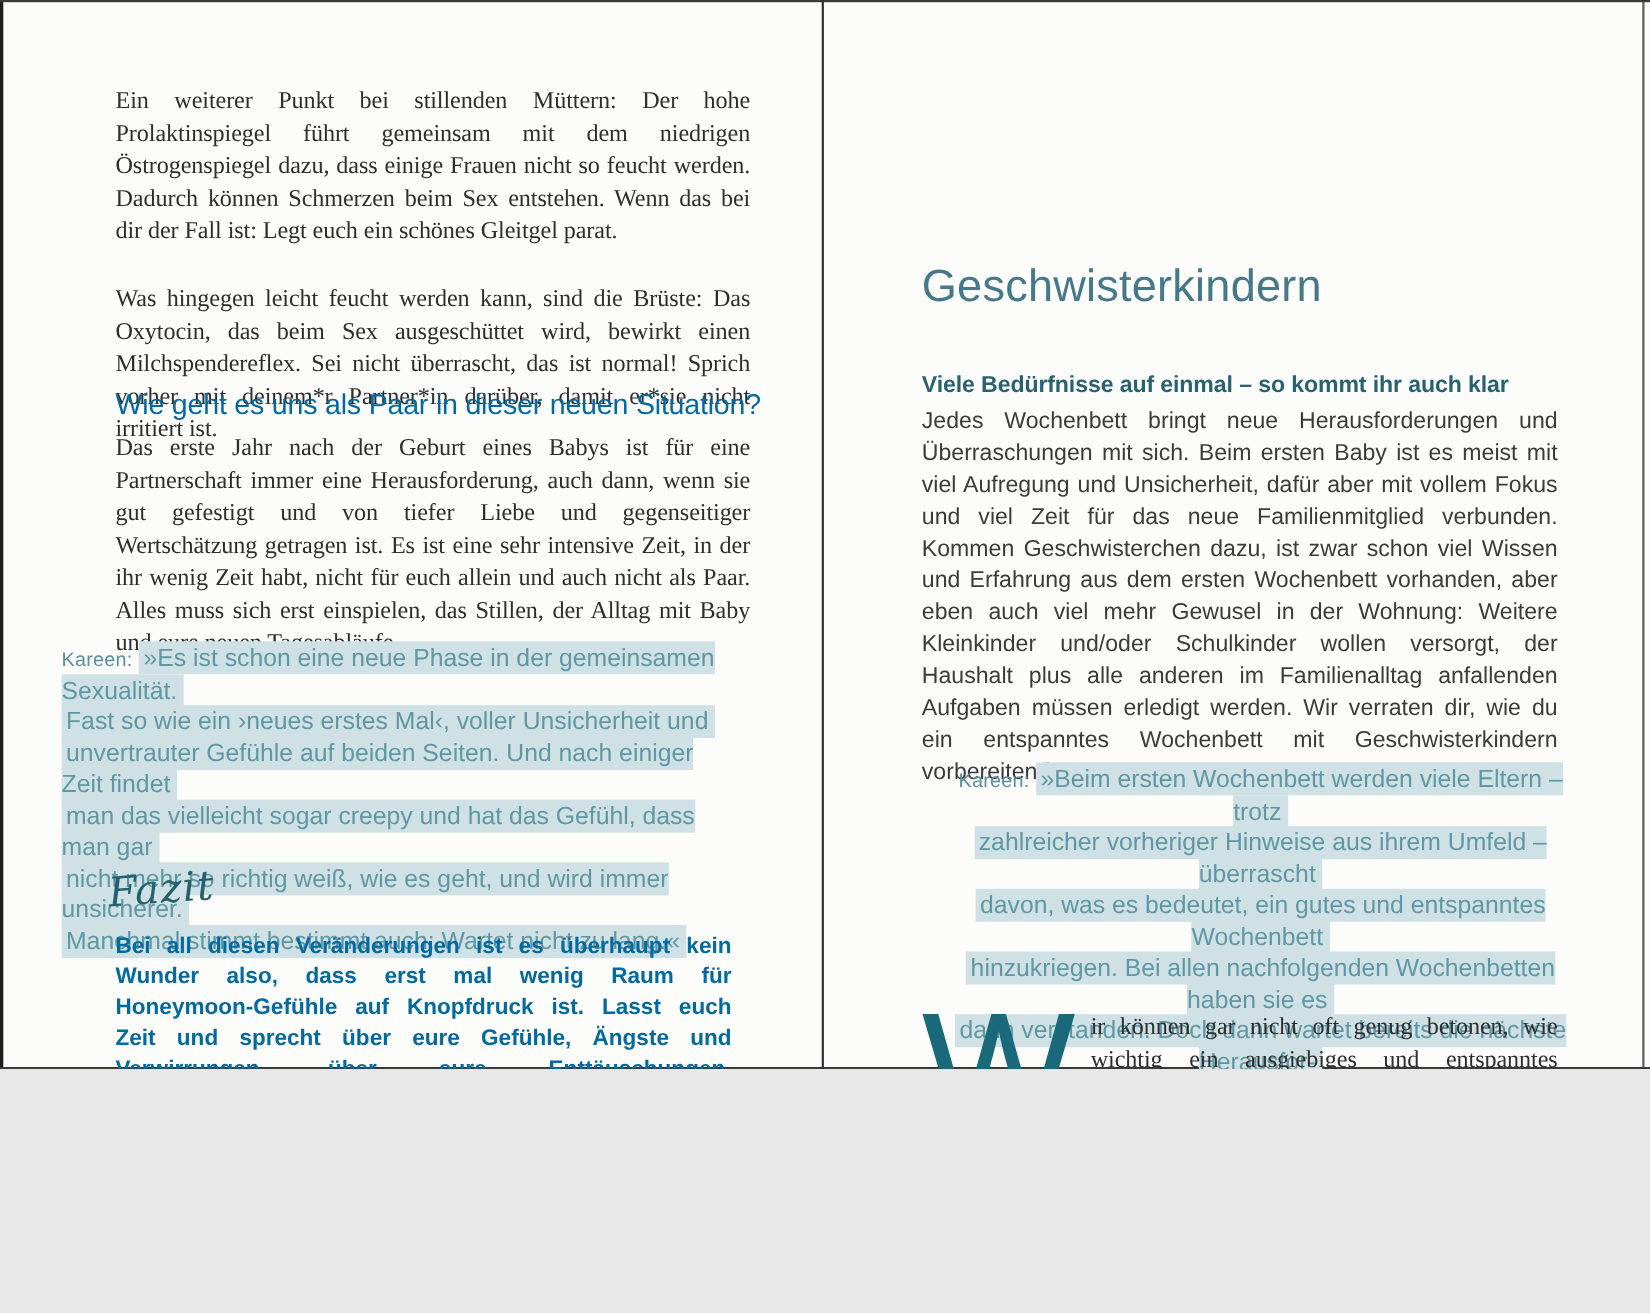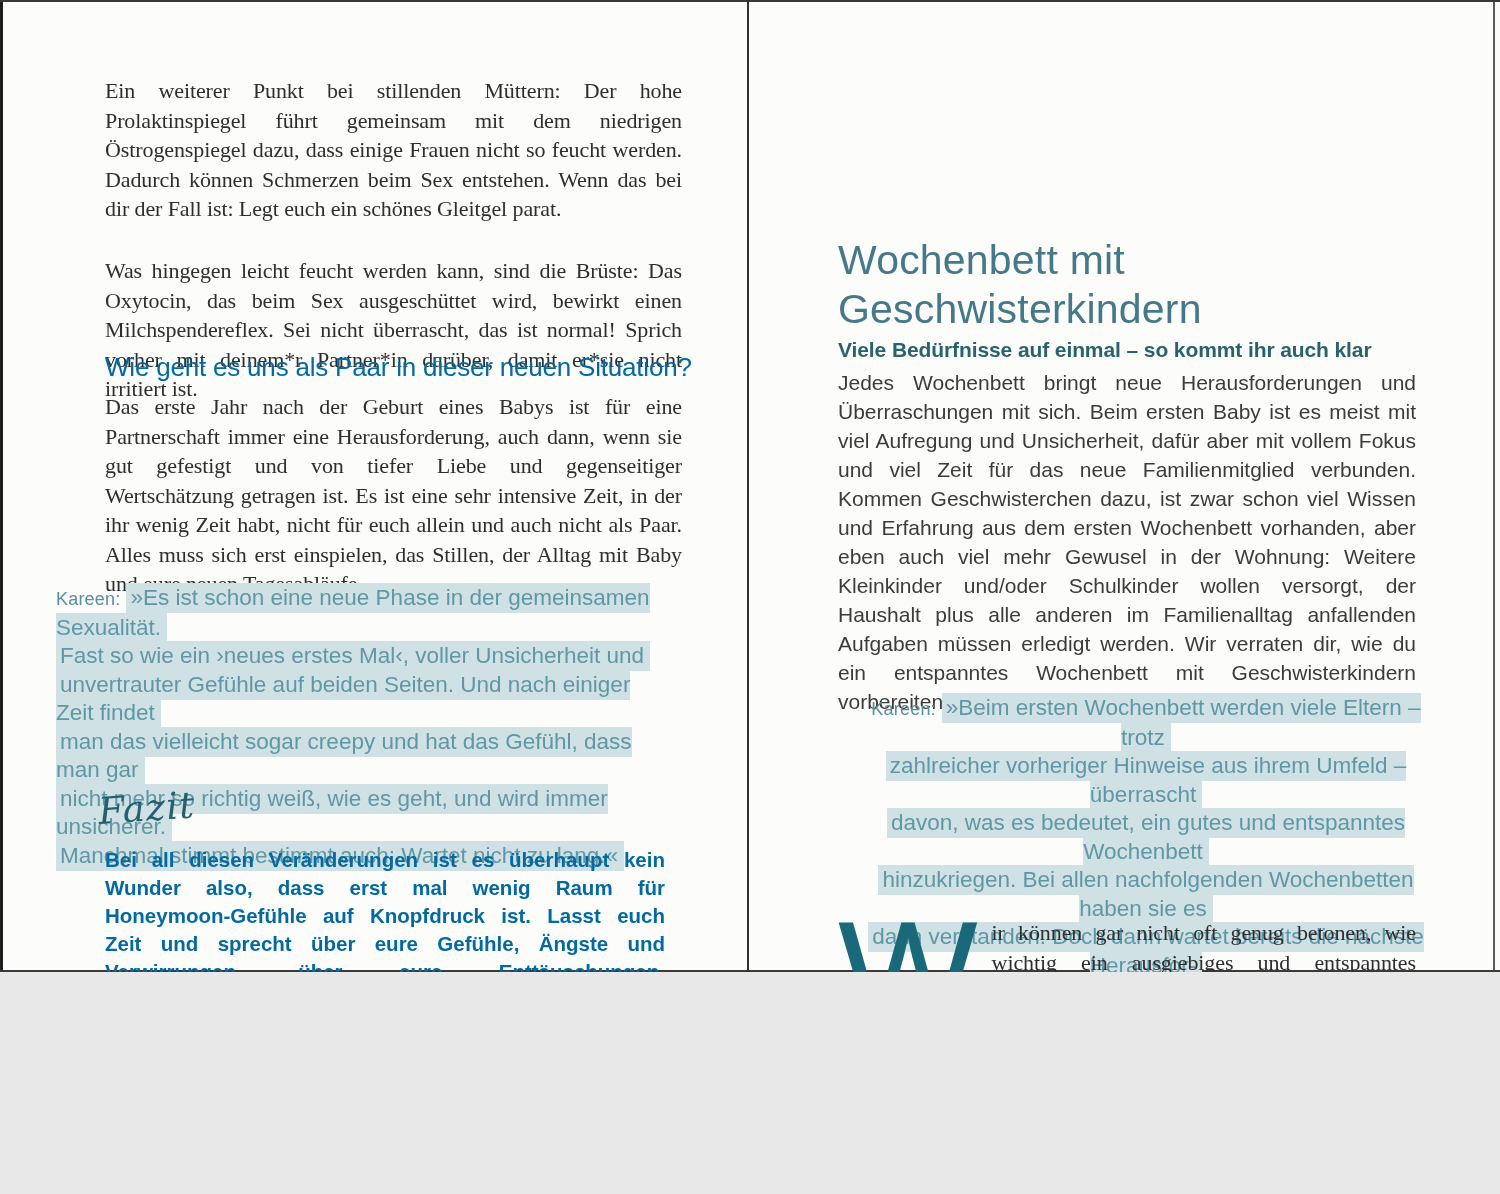--- a/index.html
+++ b/index.html
@@ -128,21 +128,20 @@
     </div>
 
     <div class="abs fazit-body" style="left:105px;top:846px;width:560px;">Bei all diesen Veränderungen ist es überhaupt kein Wunder also, dass erst mal wenig Raum für Honeymoon-Gefühle auf Knopfdruck ist. Lasst euch Zeit und sprecht über eure Gefühle, Ängste und Verwirrungen, über eure Enttäuschungen, Überforderungen und eure Eifersucht. Es wäre ein Wunder, wenn es sie nicht gäbe. Und: Lacht gemeinsam darüber und nehmt es leicht.</div>
 
     <div class="abs page-number" style="left:105px;top:1091px;">262</div>
   </div>
 
   <div>
 
     <div class="abs chapter-title" style="left:838px;top:236px;width:600px;">
-      <div>Wochenbett mit</div>
       <div>Geschwisterkindern</div>
     </div>
 
     <div class="abs subheading" style="left:838px;top:338px;width:600px;">Viele Bedürfnisse auf einmal – so kommt ihr auch klar</div>
 
     <div class="abs sans-body" style="left:838px;top:368px;width:578px;">Jedes Wochenbett bringt neue Herausforderungen und Überraschungen mit sich. Beim ersten Baby ist es meist mit viel Aufregung und Unsicherheit, dafür aber mit vollem Fokus und viel Zeit für das neue Familienmitglied verbunden. Kommen Geschwisterchen dazu, ist zwar schon viel Wissen und Erfahrung aus dem ersten Wochenbett vorhanden, aber eben auch viel mehr Gewusel in der Wohnung: Weitere Kleinkinder und/oder Schulkinder wollen versorgt, der Haushalt plus alle anderen im Familienalltag anfallenden Aufgaben müssen erledigt werden. Wir verraten dir, wie du ein entspanntes Wochenbett mit Geschwisterkindern vorbereiten kannst.</div>
 
     <div class="abs quote quote-right" style="left:850px;top:694px;width:592px;">
       <span class="speaker-label">Kareen:</span><span><span class="hl-line">»Beim ersten Wochenbett werden viele Eltern – trotz</span><br><span class="hl-line">zahlreicher vorheriger Hinweise aus ihrem Umfeld – überrascht</span><br><span class="hl-line">davon, was es bedeutet, ein gutes und entspanntes Wochenbett</span><br><span class="hl-line">hinzukriegen. Bei allen nachfolgenden Wochenbetten haben sie es</span><br><span class="hl-line">dann verstanden. Doch dann wartet bereits die nächste Herausfor-</span><br><span class="hl-line">derung auf sie: Was macht man jetzt mit der*dem munter auf der</span><br><span class="hl-line">Matratze hopsenden Dreijährigen?«</span></span>
     </div>

